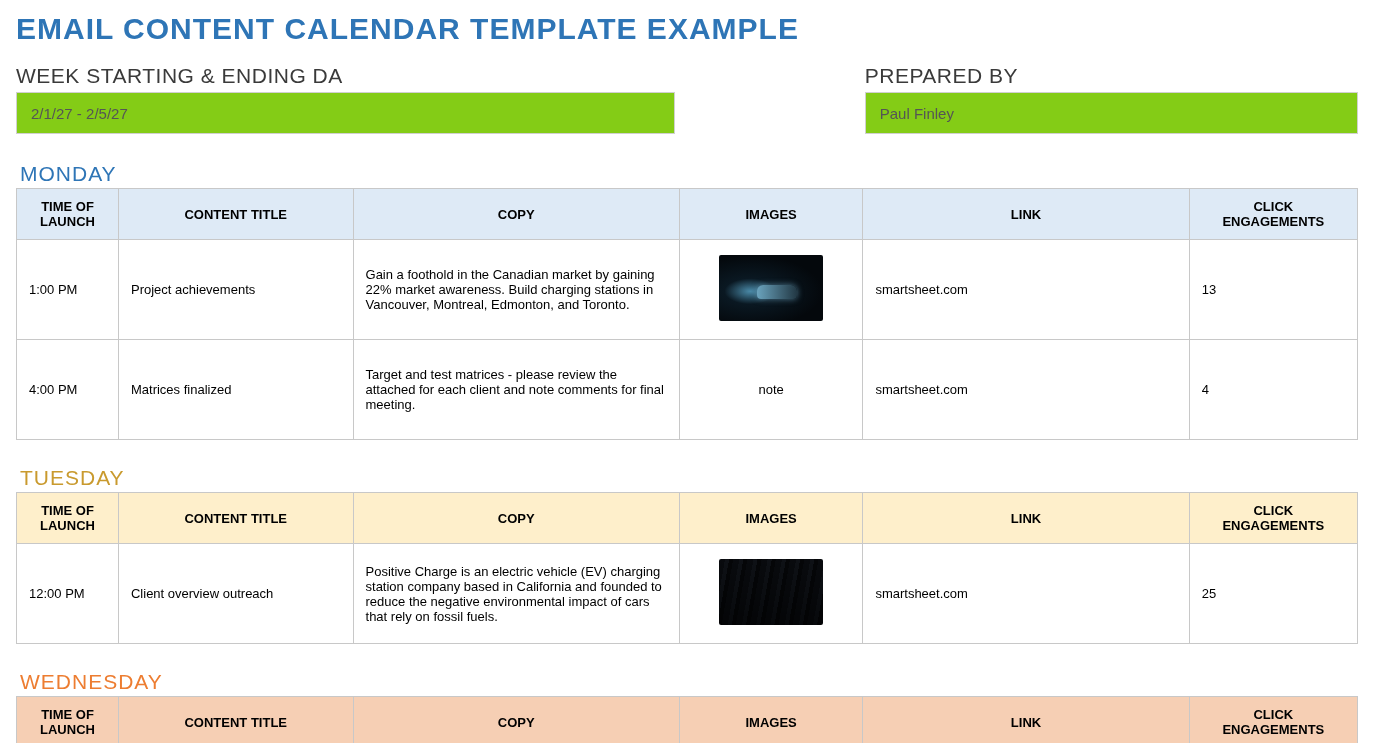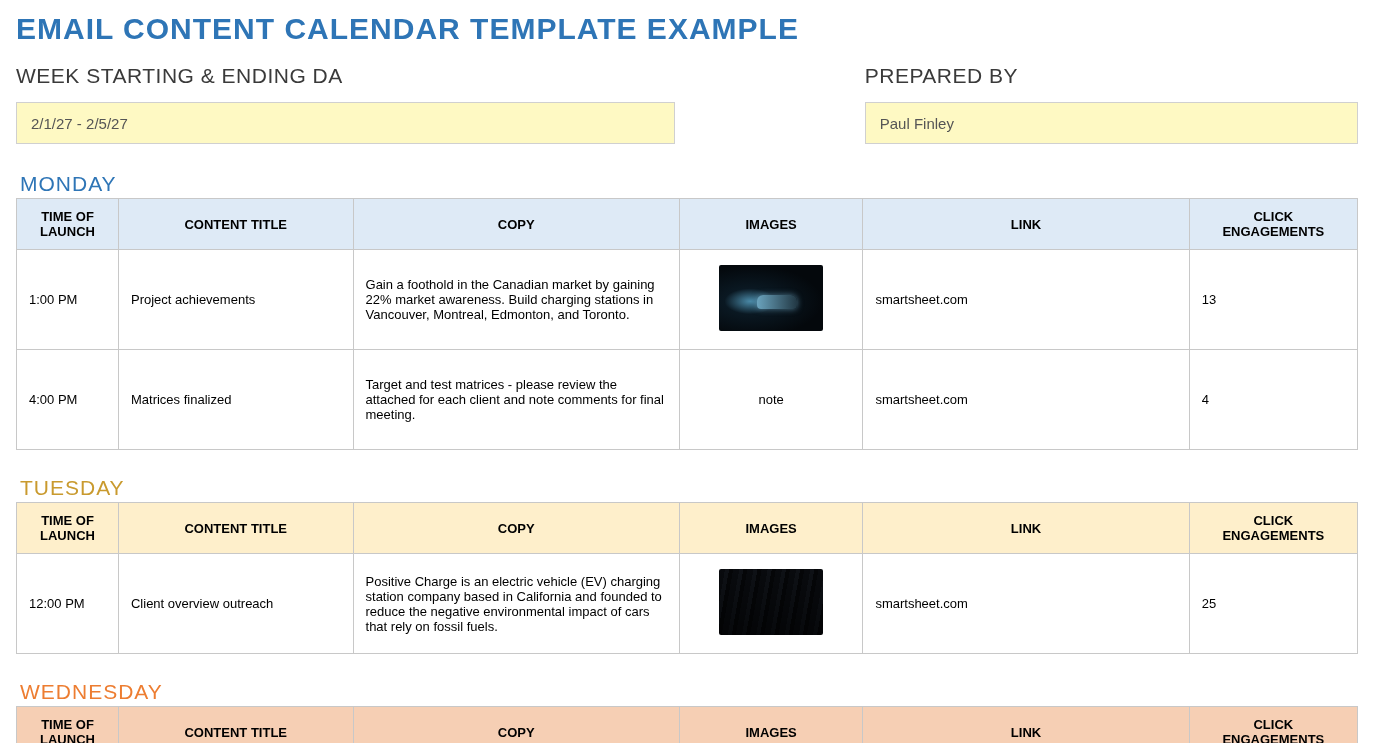--- a/index.html
+++ b/index.html
@@ -14,33 +14,33 @@
       font-size: 30px;
       font-weight: bold;
       letter-spacing: 1px;
       margin-bottom: 18px;
     }
     .meta-row {
       display: flex;
       gap: 190px;
       margin-bottom: 28px;
     }
-    .meta-block { display: flex; flex-direction: column; gap: 10px; }
+    .meta-block { display: flex; flex-direction: column; }
     .meta-left { width: 665px; }
     .meta-right { width: 498px; }
     .meta-label {
       color: #3a3a3a;
       font-size: 21px;
       letter-spacing: 0.5px;
       margin-bottom: 4px;
       white-space: nowrap;
       overflow: hidden;
     }
     .meta-input {
-      background: #fef9c3;
+      background: #84cc16;
       border: 1px solid #d0d0d0;
       height: 42px;
       padding: 0 14px;
       font-family: inherit;
       font-size: 15px;
       color: #555;
     }
     .day-heading {
       font-size: 21px;
       letter-spacing: 1px;

